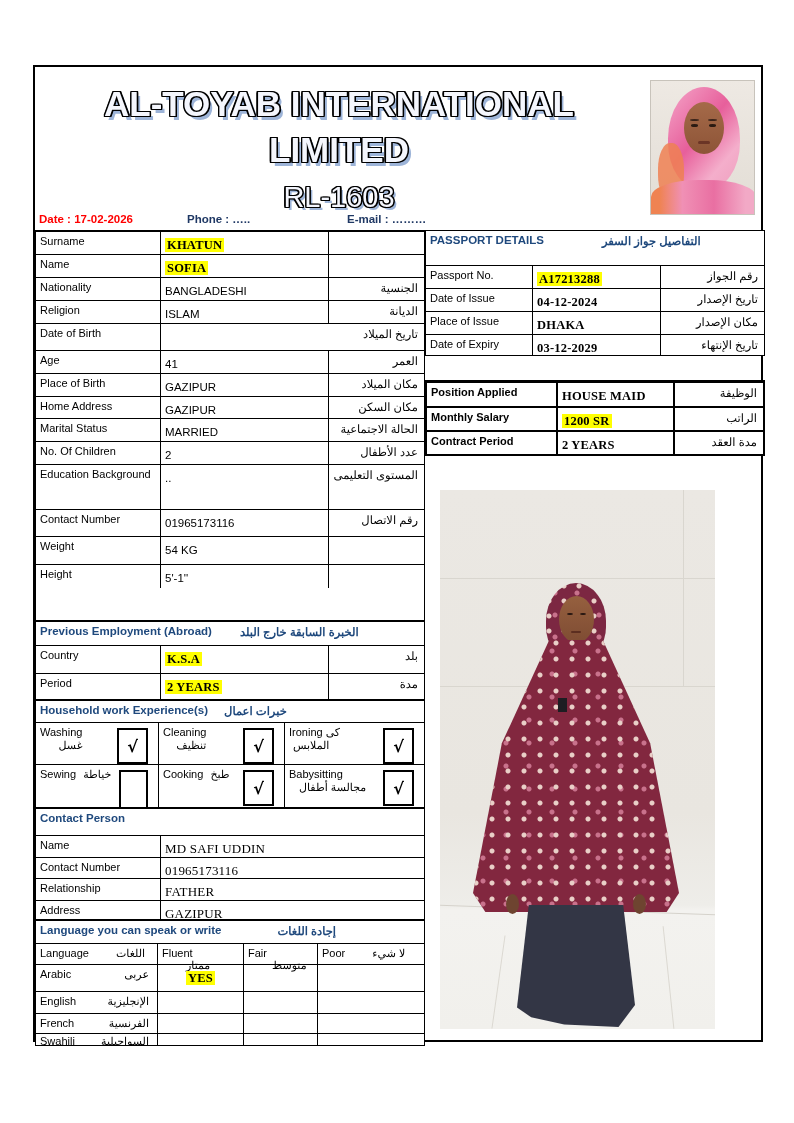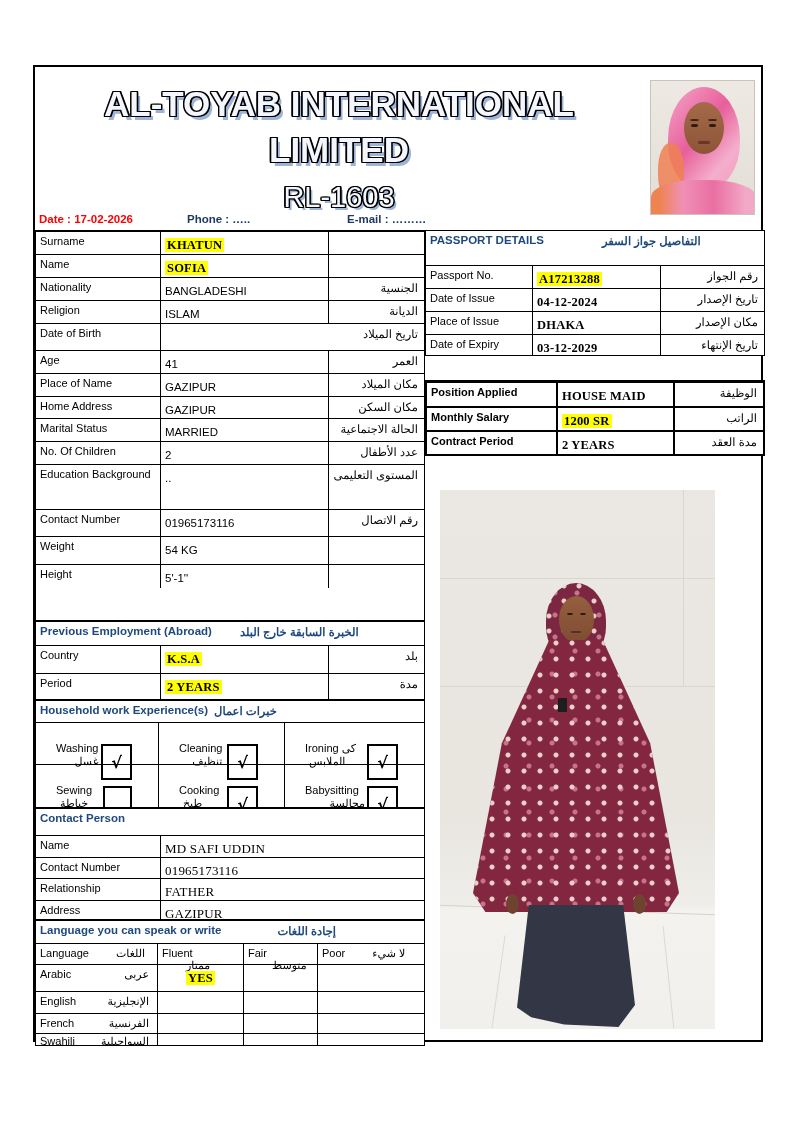--- a/index.html
+++ b/index.html
@@ -52,23 +52,23 @@
 
   .sec-prev{left:0;top:554px;width:390px;height:79px}
   .sec-prev .shead{height:23px}
   .sec-prev .shead .ar{margin-left:28px}
   .sec-prev .c1{width:125px}
   .sec-prev .c2{width:168px}
   .sec-prev .rows > div{height:28px}
 
   .sec-house{left:0;top:633px;width:390px;height:108px}
   .sec-house .shead{height:21px}
-  .sec-house .shead .ar{margin-left:6px}
+  .sec-house .shead .ar{margin-left:16px}
   .hgrid{display:flex;flex-wrap:wrap}
-  .hcell{display:flex;border-top:1px solid #000;border-right:1px solid #000;box-sizing:border-box;padding:18px}
+  .hcell{display:flex;border-top:1px solid #000;border-right:1px solid #000;box-sizing:border-box;padding:2px}
   .hcell:nth-of-type(3n){border-right:none;flex:1}
   .hcell:nth-of-type(3n+1){width:123px}
   .hcell:nth-of-type(3n+2){width:126px}
   .hcell:nth-of-type(-n+3){height:42px}
   .hcell:nth-of-type(n+4){height:45px}
   .htxt{font-size:11px;padding:1px 2px 0 2px;line-height:13px}
   .htxt .ar{margin-left:4px;font-size:11px}
   .hcell:nth-of-type(1) .ar,.hcell:nth-of-type(2) .ar,.hcell:nth-of-type(6) .ar{display:block;margin-left:10px}
   .hbox{width:27px;height:32px;border:2px solid #000;margin:3px 8px 0 auto;flex:none;
         display:flex;align-items:center;justify-content:center;
@@ -223,21 +223,21 @@
           <div class="c c3 ar">تاريخ الميلاد</div>
         </div>
 
         <div class="trow">
           <div class="c c1">Age</div>
           <div class="c c2"><span class="val">41</span></div>
           <div class="c c3 ar">العمر</div>
         </div>
 
         <div class="trow">
-          <div class="c c1">Place of Name</div>
+          <div class="c c1">Place of Birth</div>
           <div class="c c2"><span class="val">GAZIPUR</span></div>
           <div class="c c3 ar">مكان الميلاد</div>
         </div>
 
         <div class="trow">
           <div class="c c1">Home Address</div>
           <div class="c c2"><span class="val">GAZIPUR</span></div>
           <div class="c c3 ar">مكان السكن</div>
         </div>
 

